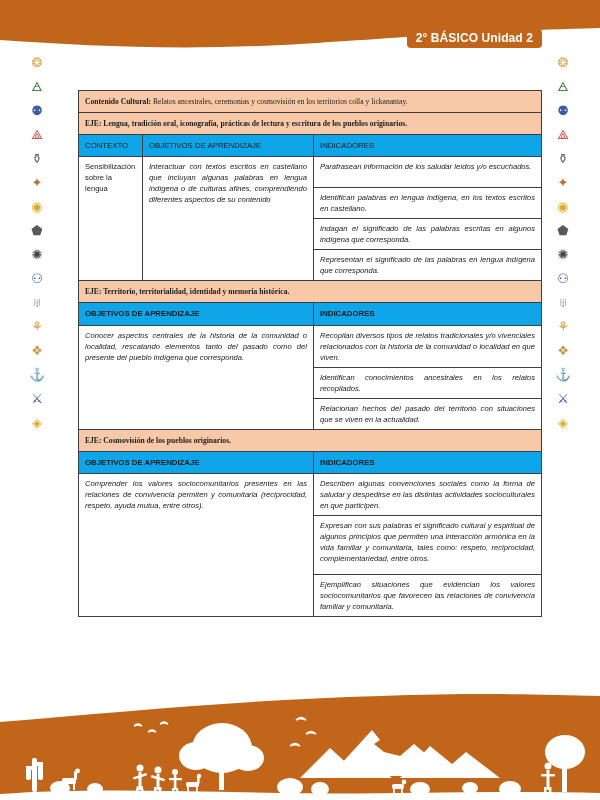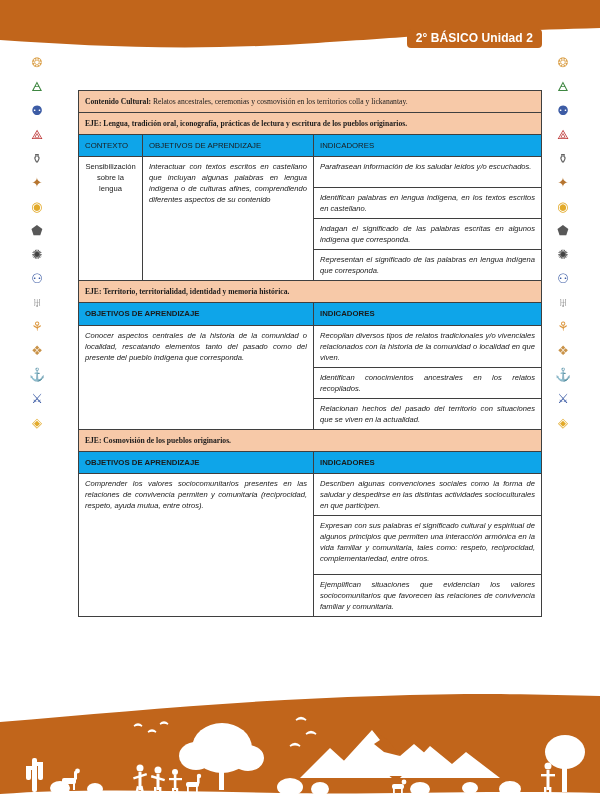--- a/index.html
+++ b/index.html
@@ -106,21 +106,21 @@
   }
   td.band .normal { font-weight: normal; }
   td.colhead {
     background: #0ea5e9;
     font-weight: normal;
     padding: 5px 6px;
     font-size: 7.8px;
   }
   td.colhead.bold { font-weight: bold; }
   td.just { text-align: justify; font-style: italic; }
-  td.ctx { text-align: center; }
+  td.ctx { text-align: left; }
 </style>
 </head>
 <body>
 
 <div class="top-banner">
   <svg width="600" height="60" viewBox="0 0 600 60" xmlns="http://www.w3.org/2000/svg">
     <path d="M0,0 L600,0 L600,28 C450,32 430,36 300,44 C180,51 90,46 0,40 Z" fill="#c1651b"></path>
   </svg>
 </div>
 <div class="unit-badge">2° BÁSICO Unidad 2</div>

